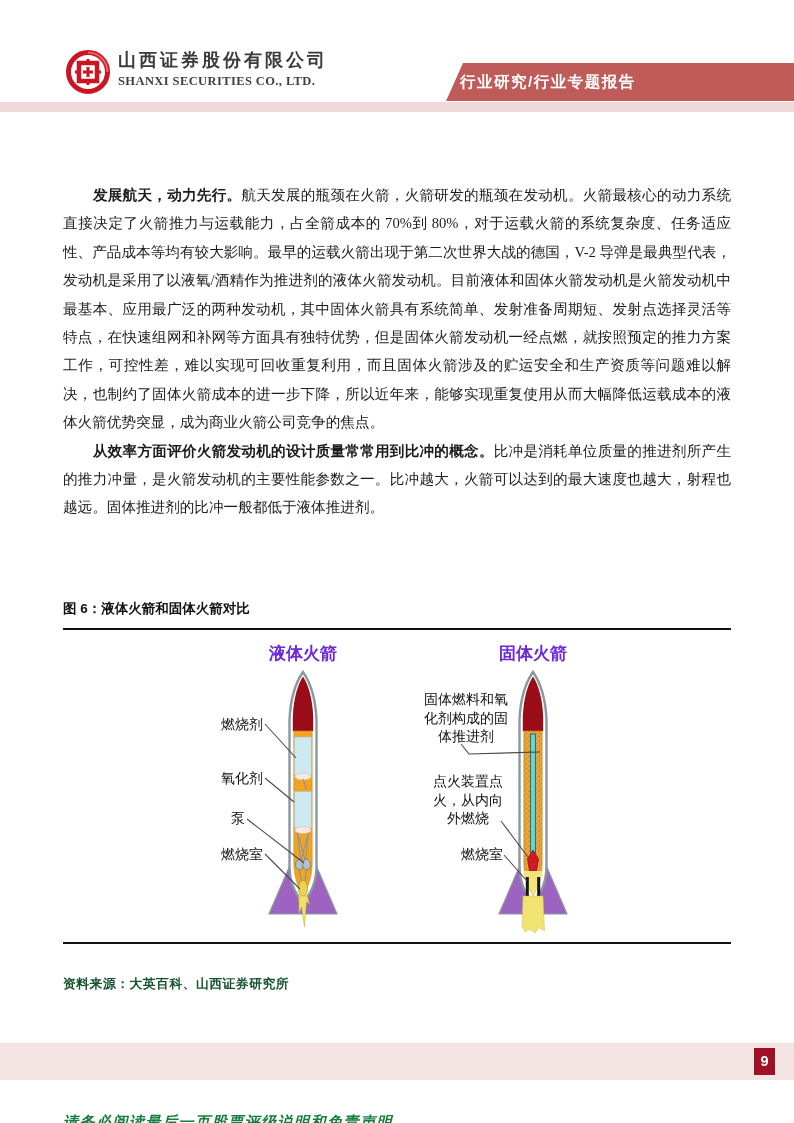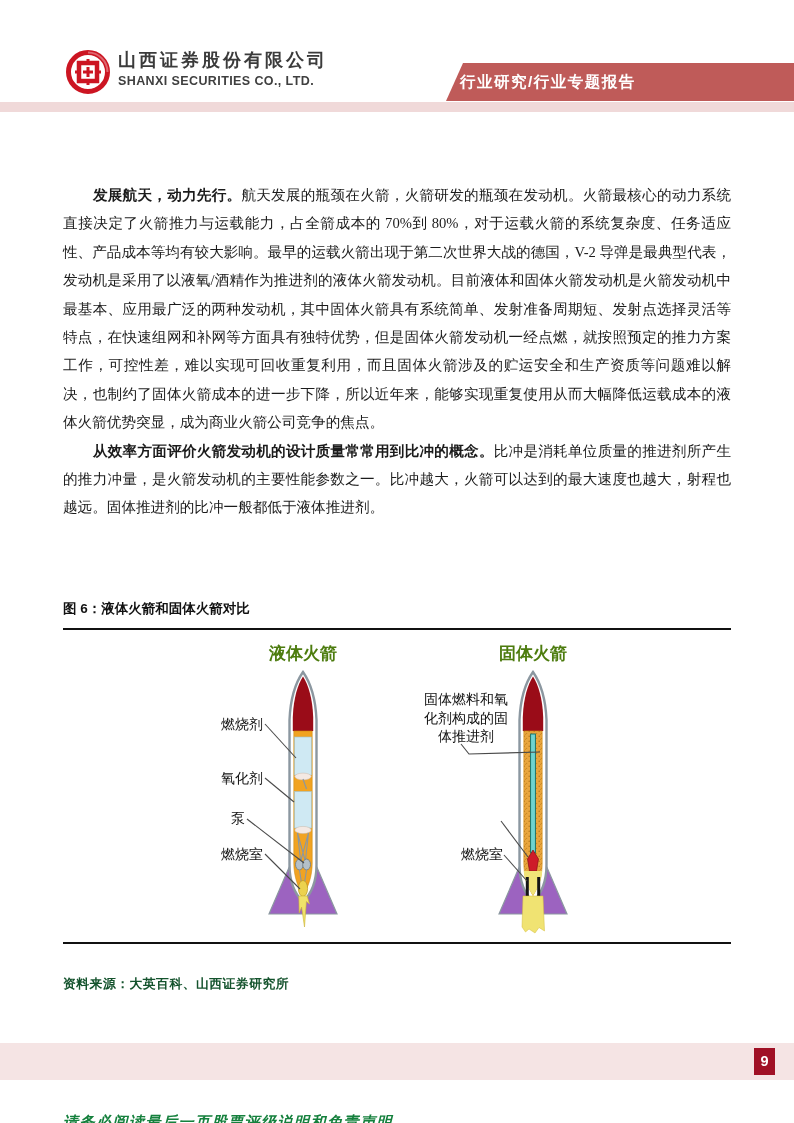--- a/index.html
+++ b/index.html
@@ -5,21 +5,21 @@
   * { margin:0; padding:0; box-sizing:border-box; }
   html,body { background:#888; }
   .page {
     position:relative; width:794px; height:1123px; margin:0 auto;
     background:#ffffff; overflow:hidden;
     font-family:"Liberation Sans","DejaVu Sans",sans-serif;
   }
 
   
   .logo { position:absolute; left:66px; top:50px; width:44px; height:44px; }
-  .company { position:absolute; left:118px; top:49px; }
+  .company { position:absolute; left:118px; top:49px;font-family:Liberation Serif, serif; }
   .company .cn { font-size:18px; font-weight:bold; color:#3b3b3b; letter-spacing:3px; line-height:22px; }
   .company .en { font-size:12.5px; font-weight:bold; color:#3f3f3f; letter-spacing:0.4px; line-height:16px; margin-top:2px; }
   .banner {
     position:absolute; top:63px; left:446px; width:348px; height:38px;
     background:#bf5b59; clip-path:polygon(17px 0,100% 0,100% 100%,0 100%);
     color:#fff; font-size:15.5px; font-weight:bold; letter-spacing:1.5px;
     line-height:38px; padding-left:14px;
   }
   .head-strip { position:absolute; top:102px; left:0; width:794px; height:10px; background:#f0d9d9; }
 
@@ -41,21 +41,21 @@
   .fig-caption {
     position:absolute; left:63px; top:600px; width:668px;
     font-size:13.5px; font-weight:bold; color:#111;
   }
   .figure {
     position:absolute; left:63px; top:628px; width:668px; height:316px;
     border-top:2px solid #111; border-bottom:2px solid #111; background:#fff;
   }
   .figure svg { position:absolute; left:0; top:0; }
   .fig-label { position:absolute; font-size:14px; color:#111; line-height:18.5px; }
-  .fig-title { position:absolute; font-size:17px; font-weight:bold; color:#4d7c0f; text-align:center; width:130px; }
+  .fig-title { position:absolute; font-size:17px; font-weight:bold; color:#6d28d9; text-align:center; width:130px; }
   .ra { text-align:right; }
   .prewrap { white-space:pre-line; text-align:center; }
   .fig-source {
     position:absolute; left:63px; top:976px; width:668px;
     font-size:12.8px; font-weight:bold; color:#14532d; letter-spacing:0.5px;
   }
 
   
   .footer-band { position:absolute; left:0; top:1043px; width:794px; height:37px; background:#f5e4e4; }
   .footer-text {
@@ -153,20 +153,23 @@
     <div class="fig-title" style="left:405px; top:12px;">固体火箭</div>
 
     <div class="fig-label ra" style="left:138px; top:85px; width:62px;">燃烧剂</div>
     <div class="fig-label ra" style="left:138px; top:139px; width:62px;">氧化剂</div>
     <div class="fig-label ra" style="left:140px; top:179px; width:42px;">泵</div>
     <div class="fig-label ra" style="left:138px; top:215px; width:62px;">燃烧室</div>
 
     <div class="fig-label prewrap" style="left:345px; top:60px; width:116px;">固体燃料和氧
 化剂构成的固
 体推进剂</div>
+    <div class="fig-label prewrap" style="left:350px; top:142px; width:110px;">点火装置点
+火，从内向
+外燃烧</div>
     <div class="fig-label ra" style="left:378px; top:215px; width:62px;">燃烧室</div>
   </div>
 
   <div class="fig-source">资料来源：大英百科、山西证券研究所</div>
 
   <div class="footer-band"></div>
   <div class="footer-text">请务必阅读最后一页股票评级说明和免责声明</div>
   <div class="page-num">9</div>
 
 </div>

